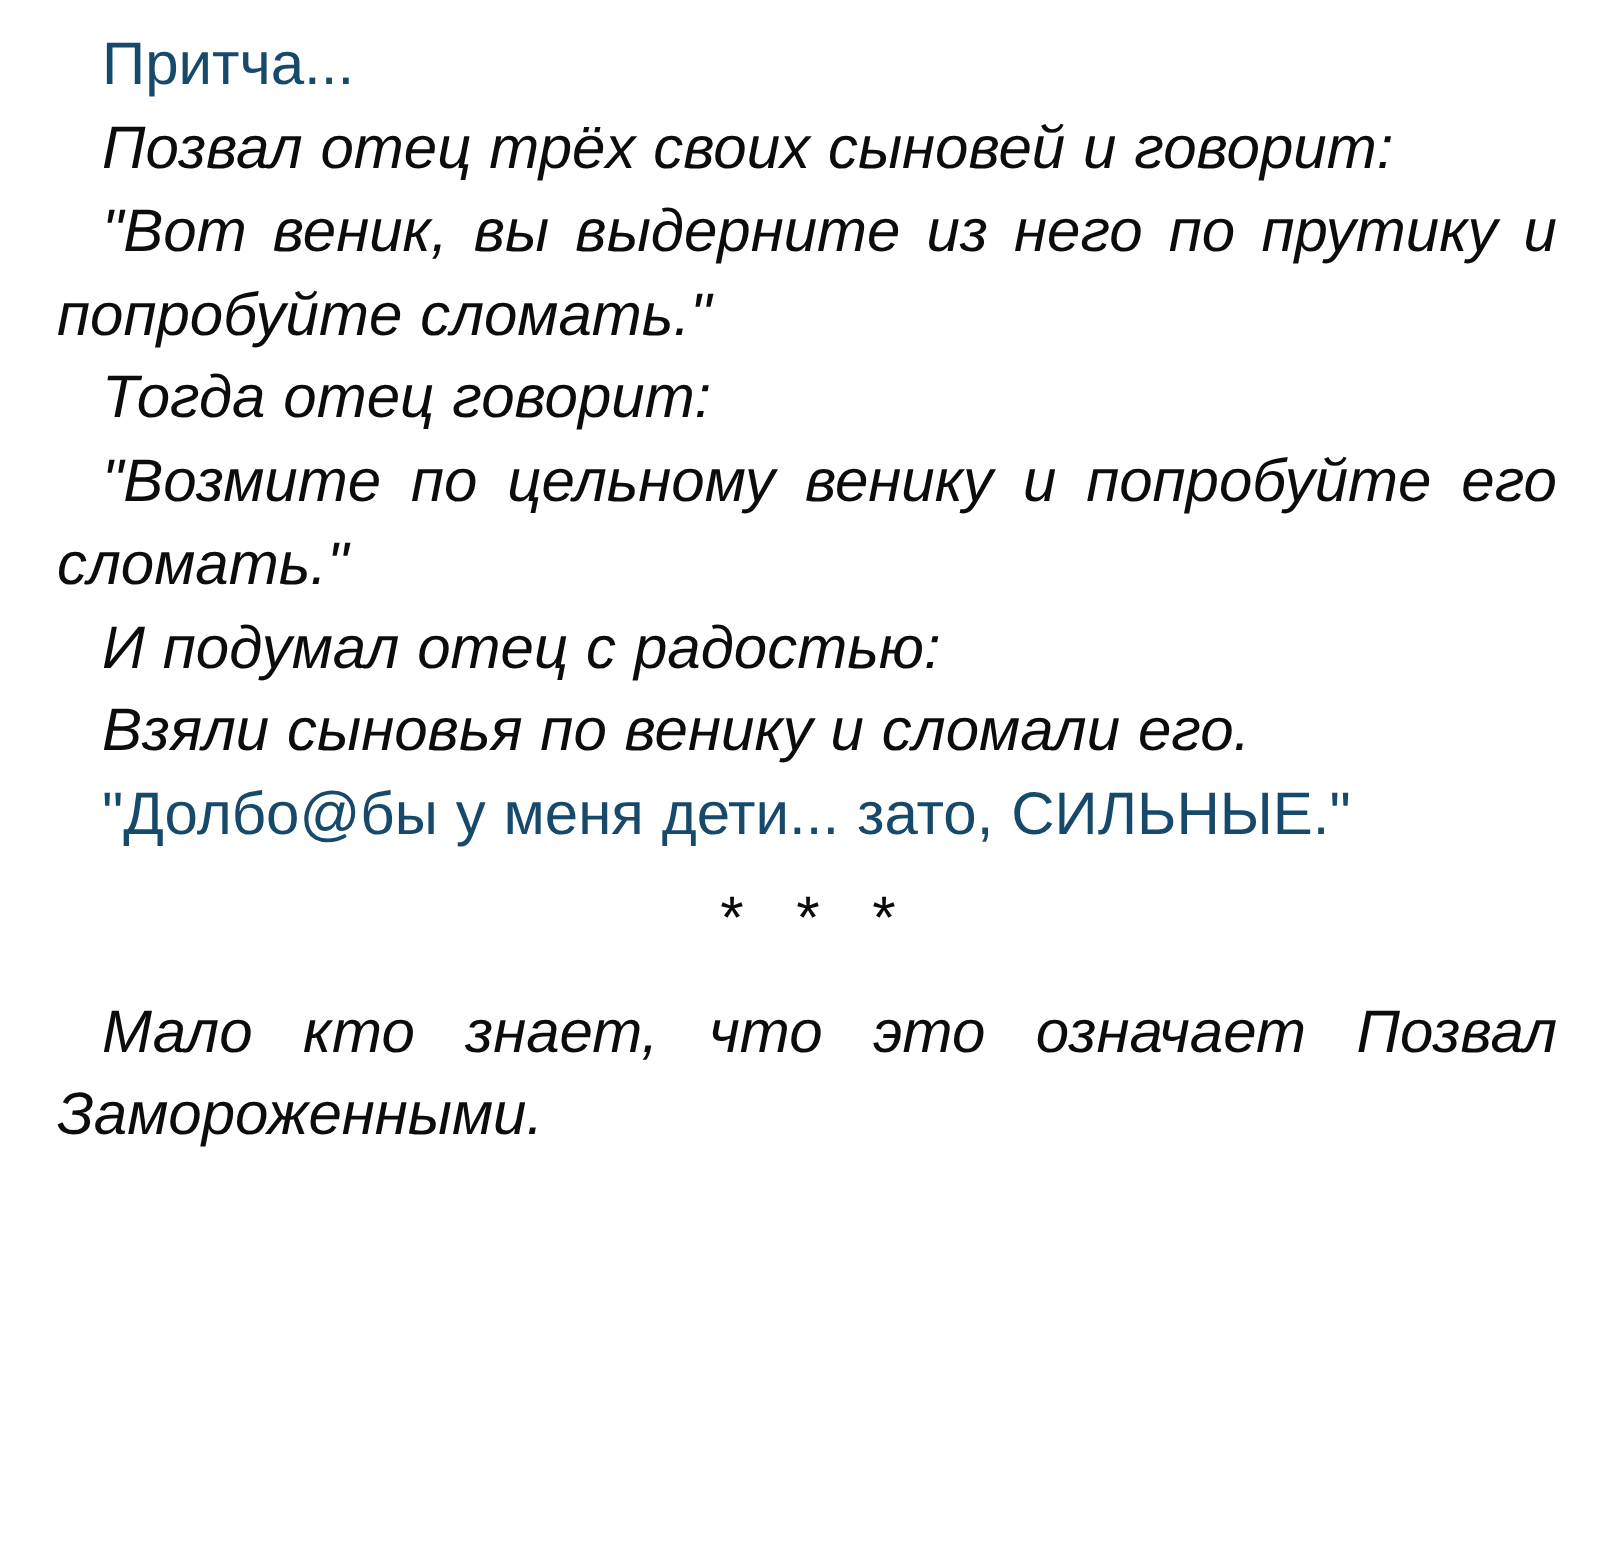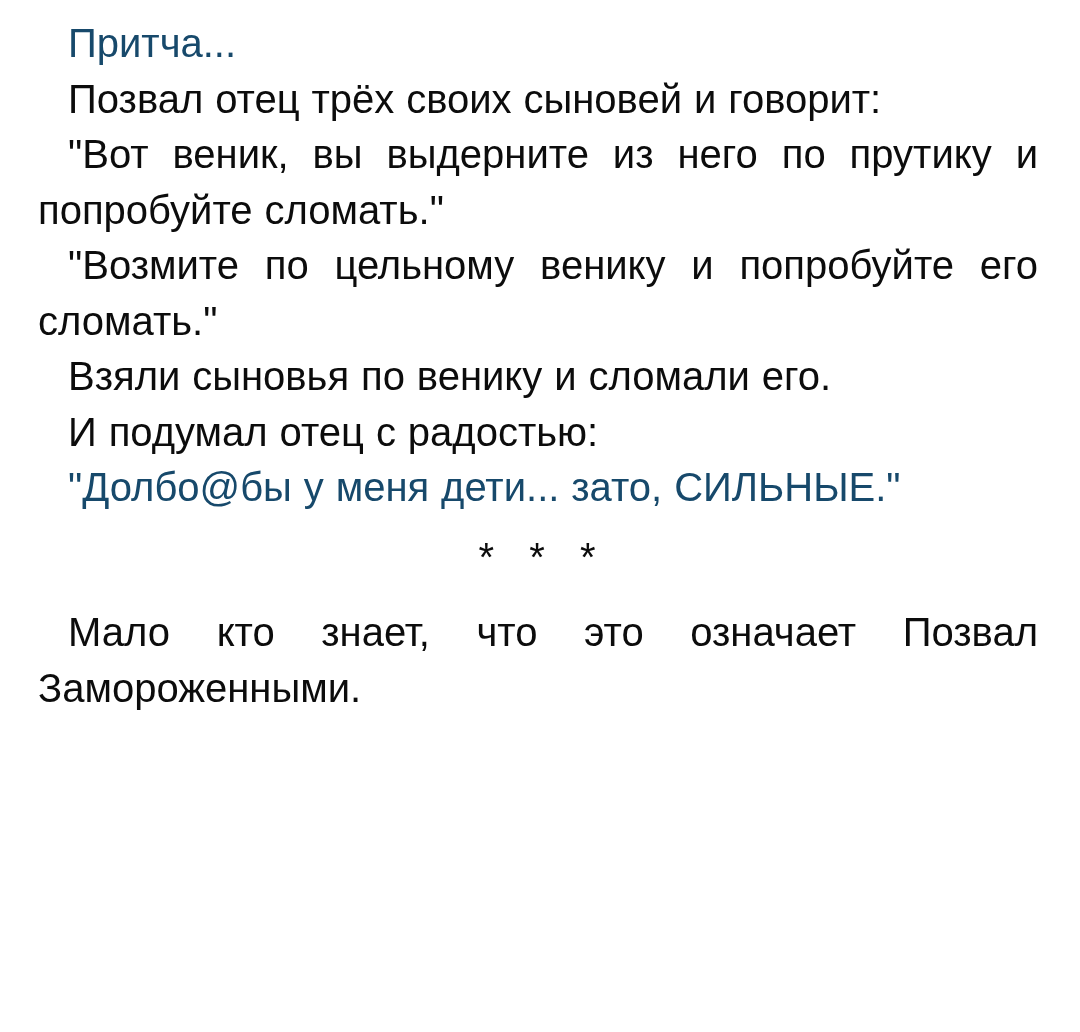--- a/index.html
+++ b/index.html
@@ -35,30 +35,32 @@
     margin: 14px 0 20px 0;
     word-spacing: 0.5em;
     letter-spacing: 0.05em;
   }
   .doc .seg-accent {
     color: var(--accent-color, #17496b);
     margin-top: 16px;
   }
   .doc .seg-black {
     color: var(--text-color, #0c0c0c);
+    font-style: italic;
   }
 </style>
 </head>
 <body>
 
 <div class="page">
   <div class="doc" id="doc">
       <p><span class="seg-accent">Притча...</span></p>
       <p><span class="seg-black">Позвал отец трёх своих сыновей и говорит:</span></p>
       <p><span class="seg-black">"Вот веник, вы выдерните из него по прутику и попробуйте сломать."</span></p>
+      <p><span class="seg-black">Тогда отец говорит:</span></p>
       <p><span class="seg-black">"Возмите по цельному венику и попробуйте его сломать."</span></p>
+      <p><span class="seg-black">И подумал отец с радостью:</span></p>
       <p><span class="seg-black">Взяли сыновья по венику и сломали его.</span></p>
-      <p><span class="seg-black">И подумал отец с радостью:</span></p>
       <p><span class="seg-accent">"Долбо@бы у меня дети... зато, СИЛЬНЫЕ."</span></p>
       <p class="separator"><span class="seg-black">* * *</span></p>
       <p><span class="seg-black">Мало кто знает, что это означает Позвал Замороженными.</span></p>
     </div>
 </div>
 
 </body></html>

